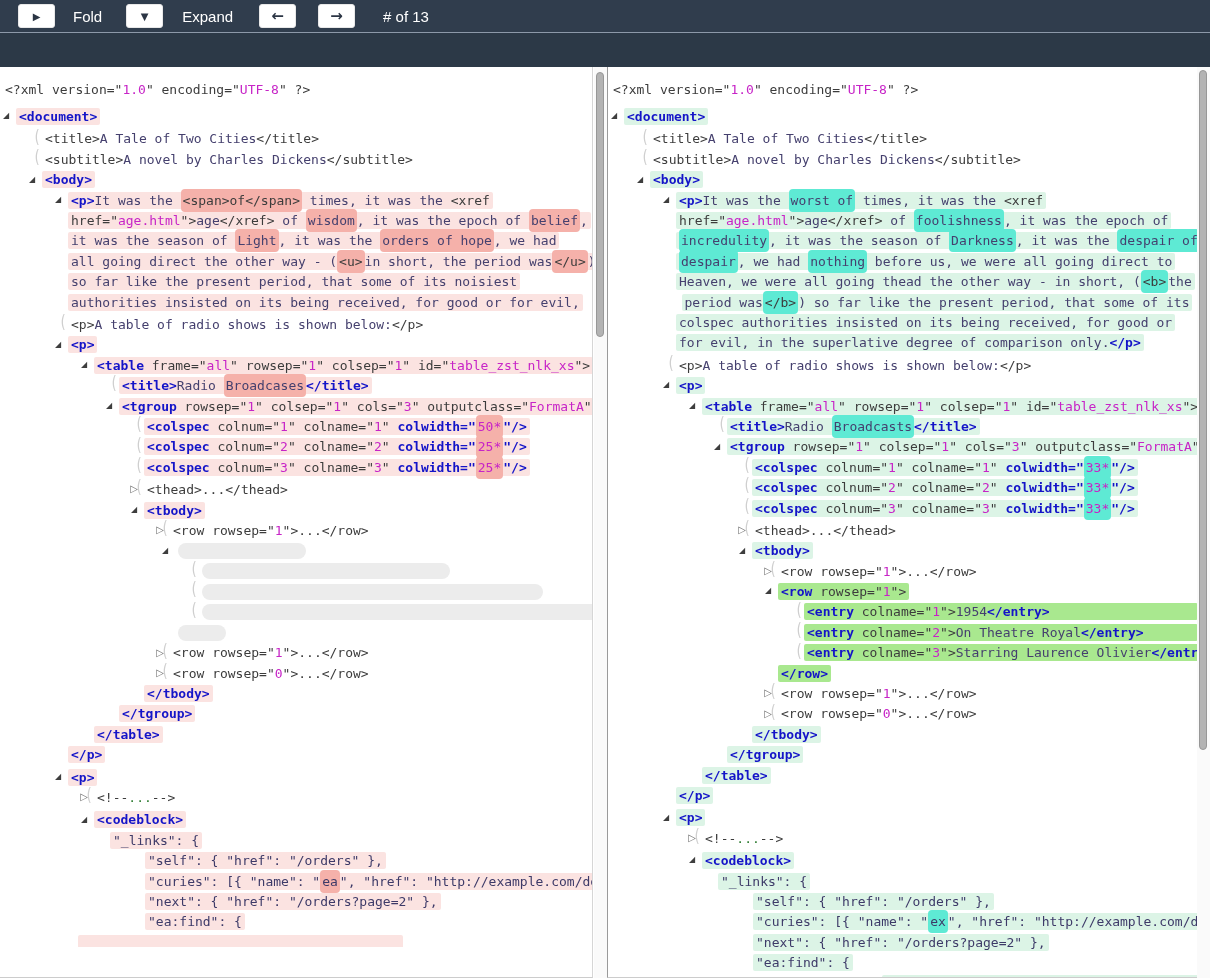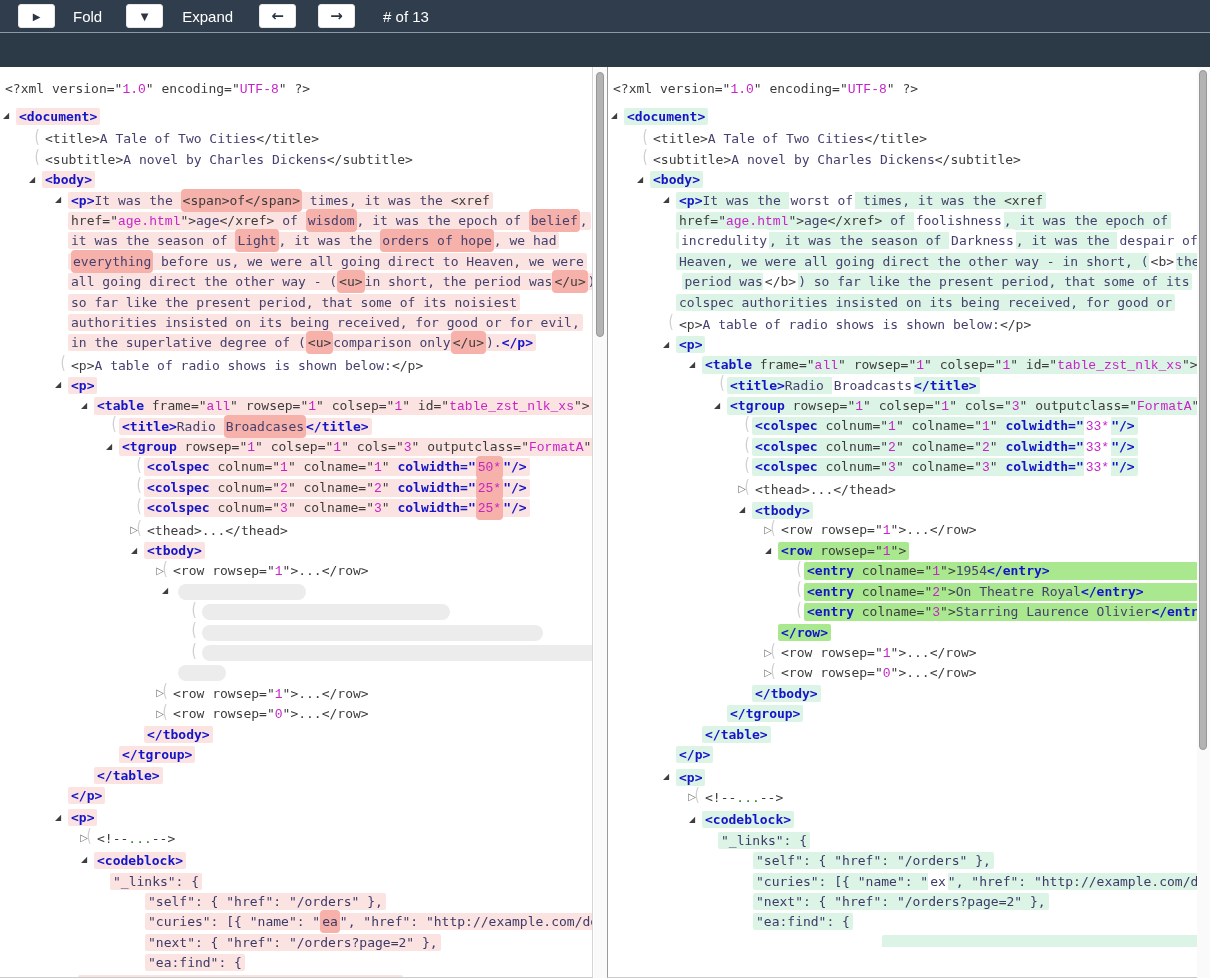--- a/index.html
+++ b/index.html
@@ -40,28 +40,28 @@
   .line { position:relative; height:20.4px; display:flex; align-items:center;
           white-space:pre; }
   .segs { display:inline-block; white-space:pre; padding:1px 3px; border-radius:2px; }
   .line.fill .segs { flex:1; }
   .bg-del  > .segs { background:#fbe3e1; }
   .bg-ins  > .segs { background:#dcf4e6; }
   .bg-ins2 > .segs { background:#a9e88f; }
 
   .s-pl { color:#3c3c3c; }
   .s-tg { color:#1414c8; font-weight:bold; }
-  .s-av { color:#c724c7;font-family:Liberation Mono, monospace; }
+  .s-av { color:#c724c7; }
   .s-tx { color:#45406e; }
   .s-cm { color:#2e7d32; }
   .s-cd { color:#3d3a68; }
 
   .hl { border-radius:4px; padding:4px 2px; }
   .hl-del { background:#f5b1aa; }
-  .hl-ins { background:#ffffff; }
+  .hl-ins { background:#5eead4; }
 
   .toggle { position:absolute; top:3px; width:14px; text-align:center; cursor:pointer;
             font-family:"DejaVu Sans",sans-serif; line-height:14px; }
   .toggle.open   { font-size:8px;  color:#3e3e3e; }
   .toggle.closed { font-size:10px; color:#6e6e6e; }
   .mark { position:absolute; top:0; color:#cfcfcf; font-size:13px;
           transform:scaleY(1.35); transform-origin:center; }
   .ph  { display:inline-block; height:16px; background:#ececec; border-radius:8px;
          vertical-align:middle; }
   .bar { display:inline-block; height:12px; border-radius:2px 2px 0 0; }
@@ -92,25 +92,23 @@
 
 <div class="panel" id="left-code">
     <div class="line" style="padding-left: 2px;"><span class="segs"><span class="s-pl">&lt;?xml version="</span><span class="s-av">1.0</span><span class="s-pl">" encoding="</span><span class="s-av">UTF-8</span><span class="s-pl">" ?&gt;</span></span></div>
     <div class="line bg-del" style="padding-left: 16px; margin-top: 7px;"><span class="toggle open" style="left: -1px;">◢</span><span class="segs"><span class="s-tg">&lt;document&gt;</span></span></div>
     <div class="line" style="padding-left: 42px; margin-top: 2px;"><span class="mark" style="left: 33px;">(</span><span class="segs"><span class="s-pl">&lt;title&gt;</span><span class="s-tx">A Tale of Two Cities</span><span class="s-pl">&lt;/title&gt;</span></span></div>
     <div class="line" style="padding-left: 42px;"><span class="mark" style="left: 33px;">(</span><span class="segs"><span class="s-pl">&lt;subtitle&gt;</span><span class="s-tx">A novel by Charles Dickens</span><span class="s-pl">&lt;/subtitle&gt;</span></span></div>
     <div class="line bg-del" style="padding-left: 42px;"><span class="toggle open" style="left: 25px;">◢</span><span class="segs"><span class="s-tg">&lt;body&gt;</span></span></div>
     <div class="line bg-del" style="padding-left: 68px;"><span class="toggle open" style="left: 51px;">◢</span><span class="segs"><span class="s-tg">&lt;p&gt;</span><span class="s-tx">It was the </span><span class="s-pl hl hl-del">&lt;span&gt;of&lt;/span&gt;</span><span class="s-tx"> times, it was the </span><span class="s-pl">&lt;xref</span></span></div>
     <div class="line bg-del" style="padding-left: 68px;"><span class="segs"><span class="s-pl">href="</span><span class="s-av">age.html</span><span class="s-pl">"&gt;</span><span class="s-tx">age</span><span class="s-pl">&lt;/xref&gt;</span><span class="s-tx"> of </span><span class="s-tx hl hl-del">wisdom</span><span class="s-tx">, it was the epoch of </span><span class="s-tx hl hl-del">belief</span><span class="s-tx">,</span></span></div>
     <div class="line bg-del" style="padding-left: 68px;"><span class="segs"><span class="s-tx">it was the season of </span><span class="s-tx hl hl-del">Light</span><span class="s-tx">, it was the </span><span class="s-tx hl hl-del">orders of hope</span><span class="s-tx">, we had</span></span></div>
-    <div class="line bg-del" style="padding-left: 68px;"><span class="segs"><span class="s-tx hl hl-del">everything</span><span class="s-tx"> before us, we were all going direct to Heaven, we were</span></span></div>
     <div class="line bg-del" style="padding-left: 68px;"><span class="segs"><span class="s-tx">all going direct the other way - (</span><span class="s-pl hl hl-del">&lt;u&gt;</span><span class="s-tx">in short, the period was</span><span class="s-pl hl hl-del">&lt;/u&gt;</span><span class="s-tx">)</span></span></div>
     <div class="line bg-del" style="padding-left: 68px;"><span class="segs"><span class="s-tx">so far like the present period, that some of its noisiest</span></span></div>
     <div class="line bg-del" style="padding-left: 68px;"><span class="segs"><span class="s-tx">authorities insisted on its being received, for good or for evil,</span></span></div>
-    <div class="line bg-del" style="padding-left: 68px;"><span class="segs"><span class="s-tx">in the superlative degree of (</span><span class="s-pl hl hl-del">&lt;u&gt;</span><span class="s-tx">comparison only</span><span class="s-pl hl hl-del">&lt;/u&gt;</span><span class="s-tx">).</span><span class="s-tg">&lt;/p&gt;</span></span></div>
     <div class="line" style="padding-left: 68px; margin-top: 2px;"><span class="mark" style="left: 59px;">(</span><span class="segs"><span class="s-pl">&lt;p&gt;</span><span class="s-tx">A table of radio shows is shown below:</span><span class="s-pl">&lt;/p&gt;</span></span></div>
     <div class="line bg-del" style="padding-left: 68px;"><span class="toggle open" style="left: 51px;">◢</span><span class="segs"><span class="s-tg">&lt;p&gt;</span></span></div>
     <div class="line bg-del" style="padding-left: 94px;"><span class="toggle open" style="left: 77px;">◢</span><span class="segs"><span class="s-tg">&lt;table</span><span class="s-pl"> frame="</span><span class="s-av">all</span><span class="s-pl">" rowsep="</span><span class="s-av">1</span><span class="s-pl">" colsep="</span><span class="s-av">1</span><span class="s-pl">" id="</span><span class="s-av">table_zst_nlk_xs</span><span class="s-pl">"&gt;</span></span></div>
     <div class="line bg-del" style="padding-left: 119px;"><span class="mark" style="left: 110px;">(</span><span class="segs"><span class="s-tg">&lt;title&gt;</span><span class="s-tx">Radio </span><span class="s-tx hl hl-del">Broadcases</span><span class="s-tg">&lt;/title&gt;</span></span></div>
     <div class="line bg-del" style="padding-left: 119px;"><span class="toggle open" style="left: 102px;">◢</span><span class="segs"><span class="s-tg">&lt;tgroup</span><span class="s-pl"> rowsep="</span><span class="s-av">1</span><span class="s-pl">" colsep="</span><span class="s-av">1</span><span class="s-pl">" cols="</span><span class="s-av">3</span><span class="s-pl">" outputclass="</span><span class="s-av">FormatA</span><span class="s-pl">"&gt;</span></span></div>
     <div class="line bg-del" style="padding-left: 144px;"><span class="mark" style="left: 135px;">(</span><span class="segs"><span class="s-tg">&lt;colspec</span><span class="s-pl"> colnum="</span><span class="s-av">1</span><span class="s-pl">" colname="</span><span class="s-av">1</span><span class="s-pl">" </span><span class="s-tg">colwidth="</span><span class="s-av hl hl-del">50*</span><span class="s-tg">"/&gt;</span></span></div>
     <div class="line bg-del" style="padding-left: 144px;"><span class="mark" style="left: 135px;">(</span><span class="segs"><span class="s-tg">&lt;colspec</span><span class="s-pl"> colnum="</span><span class="s-av">2</span><span class="s-pl">" colname="</span><span class="s-av">2</span><span class="s-pl">" </span><span class="s-tg">colwidth="</span><span class="s-av hl hl-del">25*</span><span class="s-tg">"/&gt;</span></span></div>
     <div class="line bg-del" style="padding-left: 144px;"><span class="mark" style="left: 135px;">(</span><span class="segs"><span class="s-tg">&lt;colspec</span><span class="s-pl"> colnum="</span><span class="s-av">3</span><span class="s-pl">" colname="</span><span class="s-av">3</span><span class="s-pl">" </span><span class="s-tg">colwidth="</span><span class="s-av hl hl-del">25*</span><span class="s-tg">"/&gt;</span></span></div>
     <div class="line" style="padding-left: 144px; margin-top: 2px;"><span class="toggle closed" style="left: 127px;">▷</span><span class="mark" style="left: 135px;">(</span><span class="segs"><span class="s-pl">&lt;thead&gt;...&lt;/thead&gt;</span></span></div>
     <div class="line bg-del" style="padding-left: 144px;"><span class="toggle open" style="left: 127px;">◢</span><span class="segs"><span class="s-tg">&lt;tbody&gt;</span></span></div>
@@ -141,23 +139,25 @@
 </div>
 <div class="panel" id="right-code">
     <div class="line" style="padding-left: 2px;"><span class="segs"><span class="s-pl">&lt;?xml version="</span><span class="s-av">1.0</span><span class="s-pl">" encoding="</span><span class="s-av">UTF-8</span><span class="s-pl">" ?&gt;</span></span></div>
     <div class="line bg-ins" style="padding-left: 16px; margin-top: 7px;"><span class="toggle open" style="left: -1px;">◢</span><span class="segs"><span class="s-tg">&lt;document&gt;</span></span></div>
     <div class="line" style="padding-left: 42px; margin-top: 2px;"><span class="mark" style="left: 33px;">(</span><span class="segs"><span class="s-pl">&lt;title&gt;</span><span class="s-tx">A Tale of Two Cities</span><span class="s-pl">&lt;/title&gt;</span></span></div>
     <div class="line" style="padding-left: 42px;"><span class="mark" style="left: 33px;">(</span><span class="segs"><span class="s-pl">&lt;subtitle&gt;</span><span class="s-tx">A novel by Charles Dickens</span><span class="s-pl">&lt;/subtitle&gt;</span></span></div>
     <div class="line bg-ins" style="padding-left: 42px;"><span class="toggle open" style="left: 25px;">◢</span><span class="segs"><span class="s-tg">&lt;body&gt;</span></span></div>
     <div class="line bg-ins" style="padding-left: 68px;"><span class="toggle open" style="left: 51px;">◢</span><span class="segs"><span class="s-tg">&lt;p&gt;</span><span class="s-tx">It was the </span><span class="s-tx hl hl-ins">worst of</span><span class="s-tx"> times, it was the </span><span class="s-pl">&lt;xref</span></span></div>
     <div class="line bg-ins" style="padding-left: 68px;"><span class="segs"><span class="s-pl">href="</span><span class="s-av">age.html</span><span class="s-pl">"&gt;</span><span class="s-tx">age</span><span class="s-pl">&lt;/xref&gt;</span><span class="s-tx"> of </span><span class="s-tx hl hl-ins">foolishness</span><span class="s-tx">, it was the epoch of</span></span></div>
     <div class="line bg-ins" style="padding-left: 68px;"><span class="segs"><span class="s-tx hl hl-ins">incredulity</span><span class="s-tx">, it was the season of </span><span class="s-tx hl hl-ins">Darkness</span><span class="s-tx">, it was the </span><span class="s-tx hl hl-ins">despair of</span></span></div>
-    <div class="line bg-ins" style="padding-left: 68px;"><span class="segs"><span class="s-tx">Heaven, we were all going direct the other way - in short, (</span><span class="s-pl hl hl-ins">&lt;b&gt;</span><span class="s-tx">the</span></span></div>
+    <div class="line bg-ins" style="padding-left: 68px;"><span class="segs"><span class="s-tx hl hl-ins">despair</span><span class="s-tx">, we had </span><span class="s-tx hl hl-ins">nothing</span><span class="s-tx"> before us, we were all going direct to</span></span></div>
+    <div class="line bg-ins" style="padding-left: 68px;"><span class="segs"><span class="s-tx">Heaven, we were all going thead the other way - in short, (</span><span class="s-pl hl hl-ins">&lt;b&gt;</span><span class="s-tx">the</span></span></div>
     <div class="line bg-ins" style="padding-left: 68px; justify-content: center;"><span class="segs"><span class="s-tx">period was</span><span class="s-pl hl hl-ins">&lt;/b&gt;</span><span class="s-tx">) so far like the present period, that some of its</span></span></div>
     <div class="line bg-ins" style="padding-left: 68px;"><span class="segs"><span class="s-tx">colspec authorities insisted on its being received, for good or</span></span></div>
+    <div class="line bg-ins" style="padding-left: 68px;"><span class="segs"><span class="s-tx">for evil, in the superlative degree of comparison only.</span><span class="s-tg">&lt;/p&gt;</span></span></div>
     <div class="line" style="padding-left: 68px; margin-top: 2px;"><span class="mark" style="left: 59px;">(</span><span class="segs"><span class="s-pl">&lt;p&gt;</span><span class="s-tx">A table of radio shows is shown below:</span><span class="s-pl">&lt;/p&gt;</span></span></div>
     <div class="line bg-ins" style="padding-left: 68px;"><span class="toggle open" style="left: 51px;">◢</span><span class="segs"><span class="s-tg">&lt;p&gt;</span></span></div>
     <div class="line bg-ins" style="padding-left: 94px;"><span class="toggle open" style="left: 77px;">◢</span><span class="segs"><span class="s-tg">&lt;table</span><span class="s-pl"> frame="</span><span class="s-av">all</span><span class="s-pl">" rowsep="</span><span class="s-av">1</span><span class="s-pl">" colsep="</span><span class="s-av">1</span><span class="s-pl">" id="</span><span class="s-av">table_zst_nlk_xs</span><span class="s-pl">"&gt;</span></span></div>
     <div class="line bg-ins" style="padding-left: 119px;"><span class="mark" style="left: 110px;">(</span><span class="segs"><span class="s-tg">&lt;title&gt;</span><span class="s-tx">Radio </span><span class="s-tx hl hl-ins">Broadcasts</span><span class="s-tg">&lt;/title&gt;</span></span></div>
     <div class="line bg-ins" style="padding-left: 119px;"><span class="toggle open" style="left: 102px;">◢</span><span class="segs"><span class="s-tg">&lt;tgroup</span><span class="s-pl"> rowsep="</span><span class="s-av">1</span><span class="s-pl">" colsep="</span><span class="s-av">1</span><span class="s-pl">" cols="</span><span class="s-av">3</span><span class="s-pl">" outputclass="</span><span class="s-av">FormatA</span><span class="s-pl">"&gt;</span></span></div>
     <div class="line bg-ins" style="padding-left: 144px;"><span class="mark" style="left: 135px;">(</span><span class="segs"><span class="s-tg">&lt;colspec</span><span class="s-pl"> colnum="</span><span class="s-av">1</span><span class="s-pl">" colname="</span><span class="s-av">1</span><span class="s-pl">" </span><span class="s-tg">colwidth="</span><span class="s-av hl hl-ins">33*</span><span class="s-tg">"/&gt;</span></span></div>
     <div class="line bg-ins" style="padding-left: 144px;"><span class="mark" style="left: 135px;">(</span><span class="segs"><span class="s-tg">&lt;colspec</span><span class="s-pl"> colnum="</span><span class="s-av">2</span><span class="s-pl">" colname="</span><span class="s-av">2</span><span class="s-pl">" </span><span class="s-tg">colwidth="</span><span class="s-av hl hl-ins">33*</span><span class="s-tg">"/&gt;</span></span></div>
     <div class="line bg-ins" style="padding-left: 144px;"><span class="mark" style="left: 135px;">(</span><span class="segs"><span class="s-tg">&lt;colspec</span><span class="s-pl"> colnum="</span><span class="s-av">3</span><span class="s-pl">" colname="</span><span class="s-av">3</span><span class="s-pl">" </span><span class="s-tg">colwidth="</span><span class="s-av hl hl-ins">33*</span><span class="s-tg">"/&gt;</span></span></div>
     <div class="line" style="padding-left: 144px; margin-top: 2px;"><span class="toggle closed" style="left: 127px;">▷</span><span class="mark" style="left: 135px;">(</span><span class="segs"><span class="s-pl">&lt;thead&gt;...&lt;/thead&gt;</span></span></div>
     <div class="line bg-ins" style="padding-left: 144px;"><span class="toggle open" style="left: 127px;">◢</span><span class="segs"><span class="s-tg">&lt;tbody&gt;</span></span></div>

